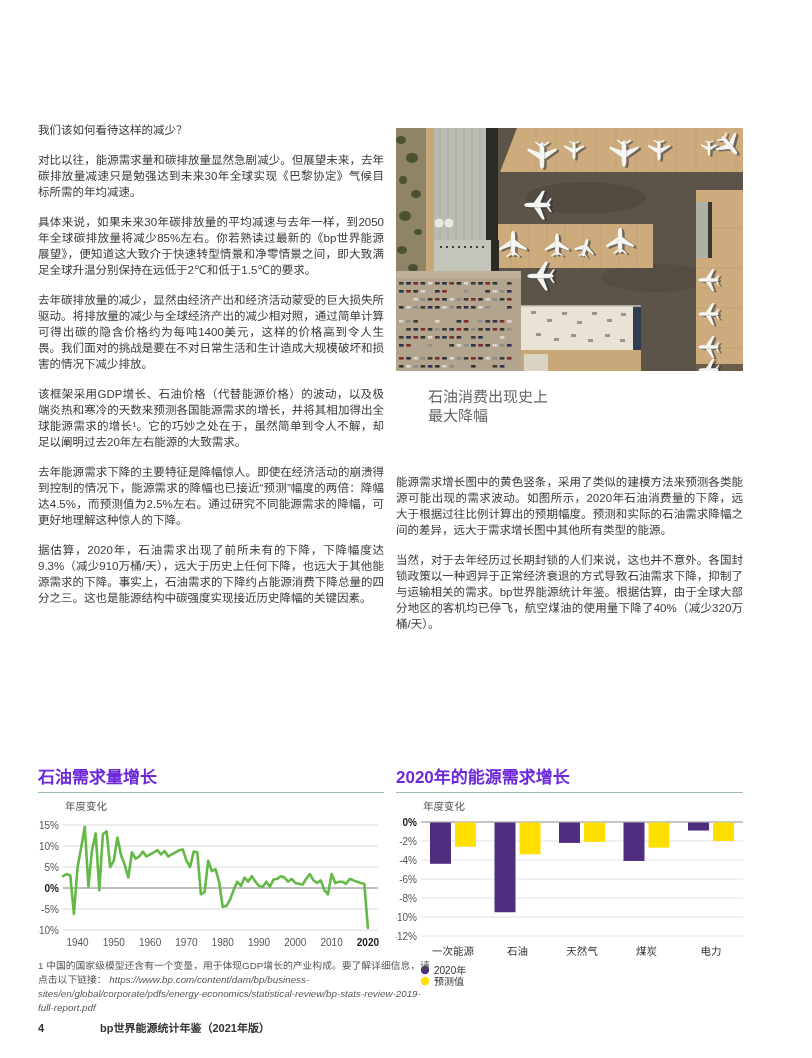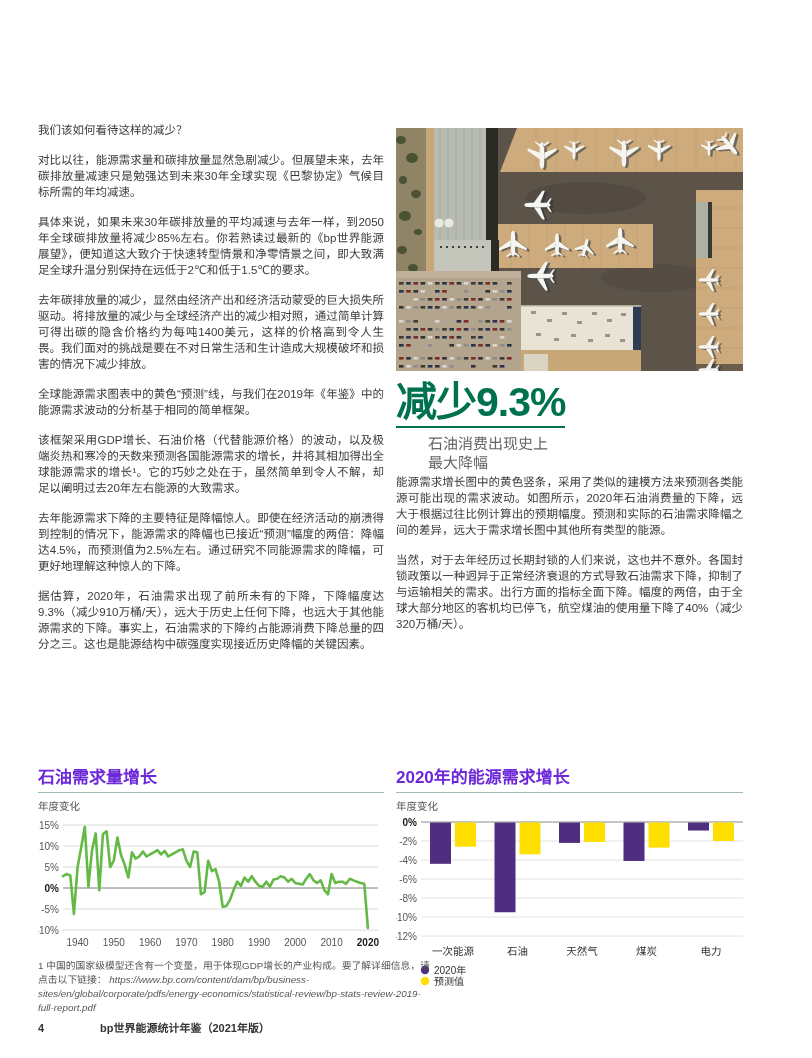--- a/index.html
+++ b/index.html
@@ -11,39 +11,38 @@
   #right-col-text{left:396px;top:474px;width:347px;}
   #photo-wrap{left:396px;top:128px;width:347px;height:243px;}
   #headline-block{left:396px;top:381px;width:347px;}
   #headline{font-size:41px;line-height:42px;font-weight:bold;color:#00714e;display:inline-block;border-bottom:2px solid #00714e;padding-bottom:3px;margin:0;letter-spacing:-1px;}
   #headline-sub{margin-top:6px;font-size:15px;line-height:19px;color:#666;margin-left:32px;}
   .chart{position:absolute;}
   #chart-left{left:38px;top:763px;width:346px;}
   #chart-right{left:396px;top:763px;width:347px;}
   .chart-title{font-size:17px;font-weight:bold;color:#6d28d9;padding-bottom:4px;}
   .chart-rule{border-top:1px solid #9dbeb7;margin-bottom:5px;}
-  .chart-ylabel{font-size:10.5px;color:#555;margin-bottom:1px;}
+  .chart-ylabel{font-size:10.5px;color:#555;margin-bottom:1px;margin-left:27px;}
   #footnote{left:38px;top:959px;width:398px;font-size:9.8px;line-height:14px;color:#565656;}
   #footnote .url{font-style:italic;color:#565656;}
   #footer{left:38px;top:1019px;width:700px;font-size:11px;color:#333;}
   #page-num{font-weight:bold;display:inline-block;width:59px;}
   #footer-title{font-weight:bold;}
   svg text{font-family:"Liberation Sans","DejaVu Sans",sans-serif;}
 </style>
 </head>
 <body>
 
 <div id="page">
 
   <div id="left-col" class="col body-text">
     <p>我们该如何看待这样的减少？</p>
     <p>对比以往，能源需求量和碳排放量显然急剧减少。但展望未来，去年碳排放量减速只是勉强达到未来30年全球实现《巴黎协定》气候目标所需的年均减速。</p>
     <p>具体来说，如果未来30年碳排放量的平均减速与去年一样，到2050年全球碳排放量将减少85%左右。你若熟读过最新的《bp世界能源展望》，便知道这大致介于快速转型情景和净零情景之间，即大致满足全球升温分别保持在远低于2℃和低于1.5℃的要求。</p>
     <p>去年碳排放量的减少，显然由经济产出和经济活动蒙受的巨大损失所驱动。将排放量的减少与全球经济产出的减少相对照，通过简单计算可得出碳的隐含价格约为每吨1400美元，这样的价格高到令人生畏。我们面对的挑战是要在不对日常生活和生计造成大规模破坏和损害的情况下减少排放。</p>
-    <p>全球能源需求图表中的黄色“预测”线，与我们在2019年《年鉴》中的能源需求波动的分析基于相同的简单框架。</p>
     <p>该框架采用GDP增长、石油价格（代替能源价格）的波动，以及极端炎热和寒冷的天数来预测各国能源需求的增长，并将其相加得出全球能源需求的增长¹。它的巧妙之处在于，虽然简单到令人不解，却足以阐明过去20年左右能源的大致需求。</p>
     <p>去年能源需求下降的主要特征是降幅惊人。即使在经济活动的崩溃得到控制的情况下，能源需求的降幅也已接近“预测”幅度的两倍：降幅达4.5%，而预测值为2.5%左右。通过研究不同能源需求的降幅，可更好地理解这种惊人的下降。</p>
     <p>据估算，2020年，石油需求出现了前所未有的下降，下降幅度达9.3%（减少910万桶/天），远大于历史上任何下降，也远大于其他能源需求的下降。事实上，石油需求的下降约占能源消费下降总量的四分之三。这也是能源结构中碳强度实现接近历史降幅的关键因素。</p>
   </div>
 
   <div id="photo-wrap" class="col">
     <svg id="photo-svg" viewBox="0 0 347 243" width="347" height="243">
       <defs>
         <g id="plane">
           <path d="M0,-11 C1.2,-11 1.8,-9 1.8,-6.5 L1.8,7 C1.8,8.8 1,10 0,10 C-1,10 -1.8,8.8 -1.8,7 L-1.8,-6.5 C-1.8,-9 -1.2,-11 0,-11 Z M-1.6,-3.5 L-11.5,3.5 L-11.5,5.5 L-1.6,1.8 Z M1.6,-3.5 L11.5,3.5 L11.5,5.5 L1.6,1.8 Z M-1.3,6.5 L-5.5,9.8 L-5.5,11 L-1.3,8.6 Z M1.3,6.5 L5.5,9.8 L5.5,11 L1.3,8.6 Z"></path>
@@ -330,30 +329,29 @@
           <use href="#plane" fill="#f5f6f2" transform="translate(313,186) rotate(270) scale(0.95)" xlink:href="#plane"></use>
           <use href="#plane" fill="#222e3e" fill-opacity="0.55" transform="translate(315.5,220.3) rotate(270) scale(0.95)" xlink:href="#plane"></use>
           <use href="#plane" fill="#f5f6f2" transform="translate(313,219) rotate(270) scale(0.95)" xlink:href="#plane"></use>
           <use href="#plane" fill="#222e3e" fill-opacity="0.55" transform="translate(315.5,243.3) rotate(270) scale(0.95)" xlink:href="#plane"></use>
           <use href="#plane" fill="#f5f6f2" transform="translate(313,242) rotate(270) scale(0.95)" xlink:href="#plane"></use>
         </g>
     </svg>
   </div>
 
   <div id="headline-block" class="col">
-    <h1 id="headline">减少9.3%</h1>
     <div id="headline-sub">
       <div>石油消费出现史上</div>
       <div>最大降幅</div>
     </div>
   </div>
 
   <div id="right-col-text" class="col body-text">
     <p>能源需求增长图中的黄色竖条，采用了类似的建模方法来预测各类能源可能出现的需求波动。如图所示，2020年石油消费量的下降，远大于根据过往比例计算出的预期幅度。预测和实际的石油需求降幅之间的差异，远大于需求增长图中其他所有类型的能源。</p>
-    <p>当然，对于去年经历过长期封锁的人们来说，这也并不意外。各国封锁政策以一种迥异于正常经济衰退的方式导致石油需求下降，抑制了与运输相关的需求。出行方面的指标全面下降。幅度的两倍，由于全球大部分地区的客机均已停飞，航空煤油的使用量下降了40%（减少320万桶/天）。</p>
+    <p>当然，对于去年经历过长期封锁的人们来说，这也并不意外。各国封锁政策以一种迥异于正常经济衰退的方式导致石油需求下降，抑制了与运输相关的需求。bp世界能源统计年鉴。根据估算，由于全球大部分地区的客机均已停飞，航空煤油的使用量下降了40%（减少320万桶/天）。</p>
   </div>
 
   <div id="chart-left" class="chart">
     <div class="chart-title">石油需求量增长</div>
     <div class="chart-rule"></div>
     <div class="chart-ylabel">年度变化</div>
     <svg id="line-plot" width="346" height="140" viewBox="0 0 346 140">
         <line x1="25" y1="11" x2="340" y2="11" stroke="#dadada" stroke-width="1"></line>
         <text x="21" y="14.5" text-anchor="end" font-size="10" fill="#555" font-weight="normal">15%</text>
         <line x1="25" y1="32" x2="340" y2="32" stroke="#dadada" stroke-width="1"></line>

